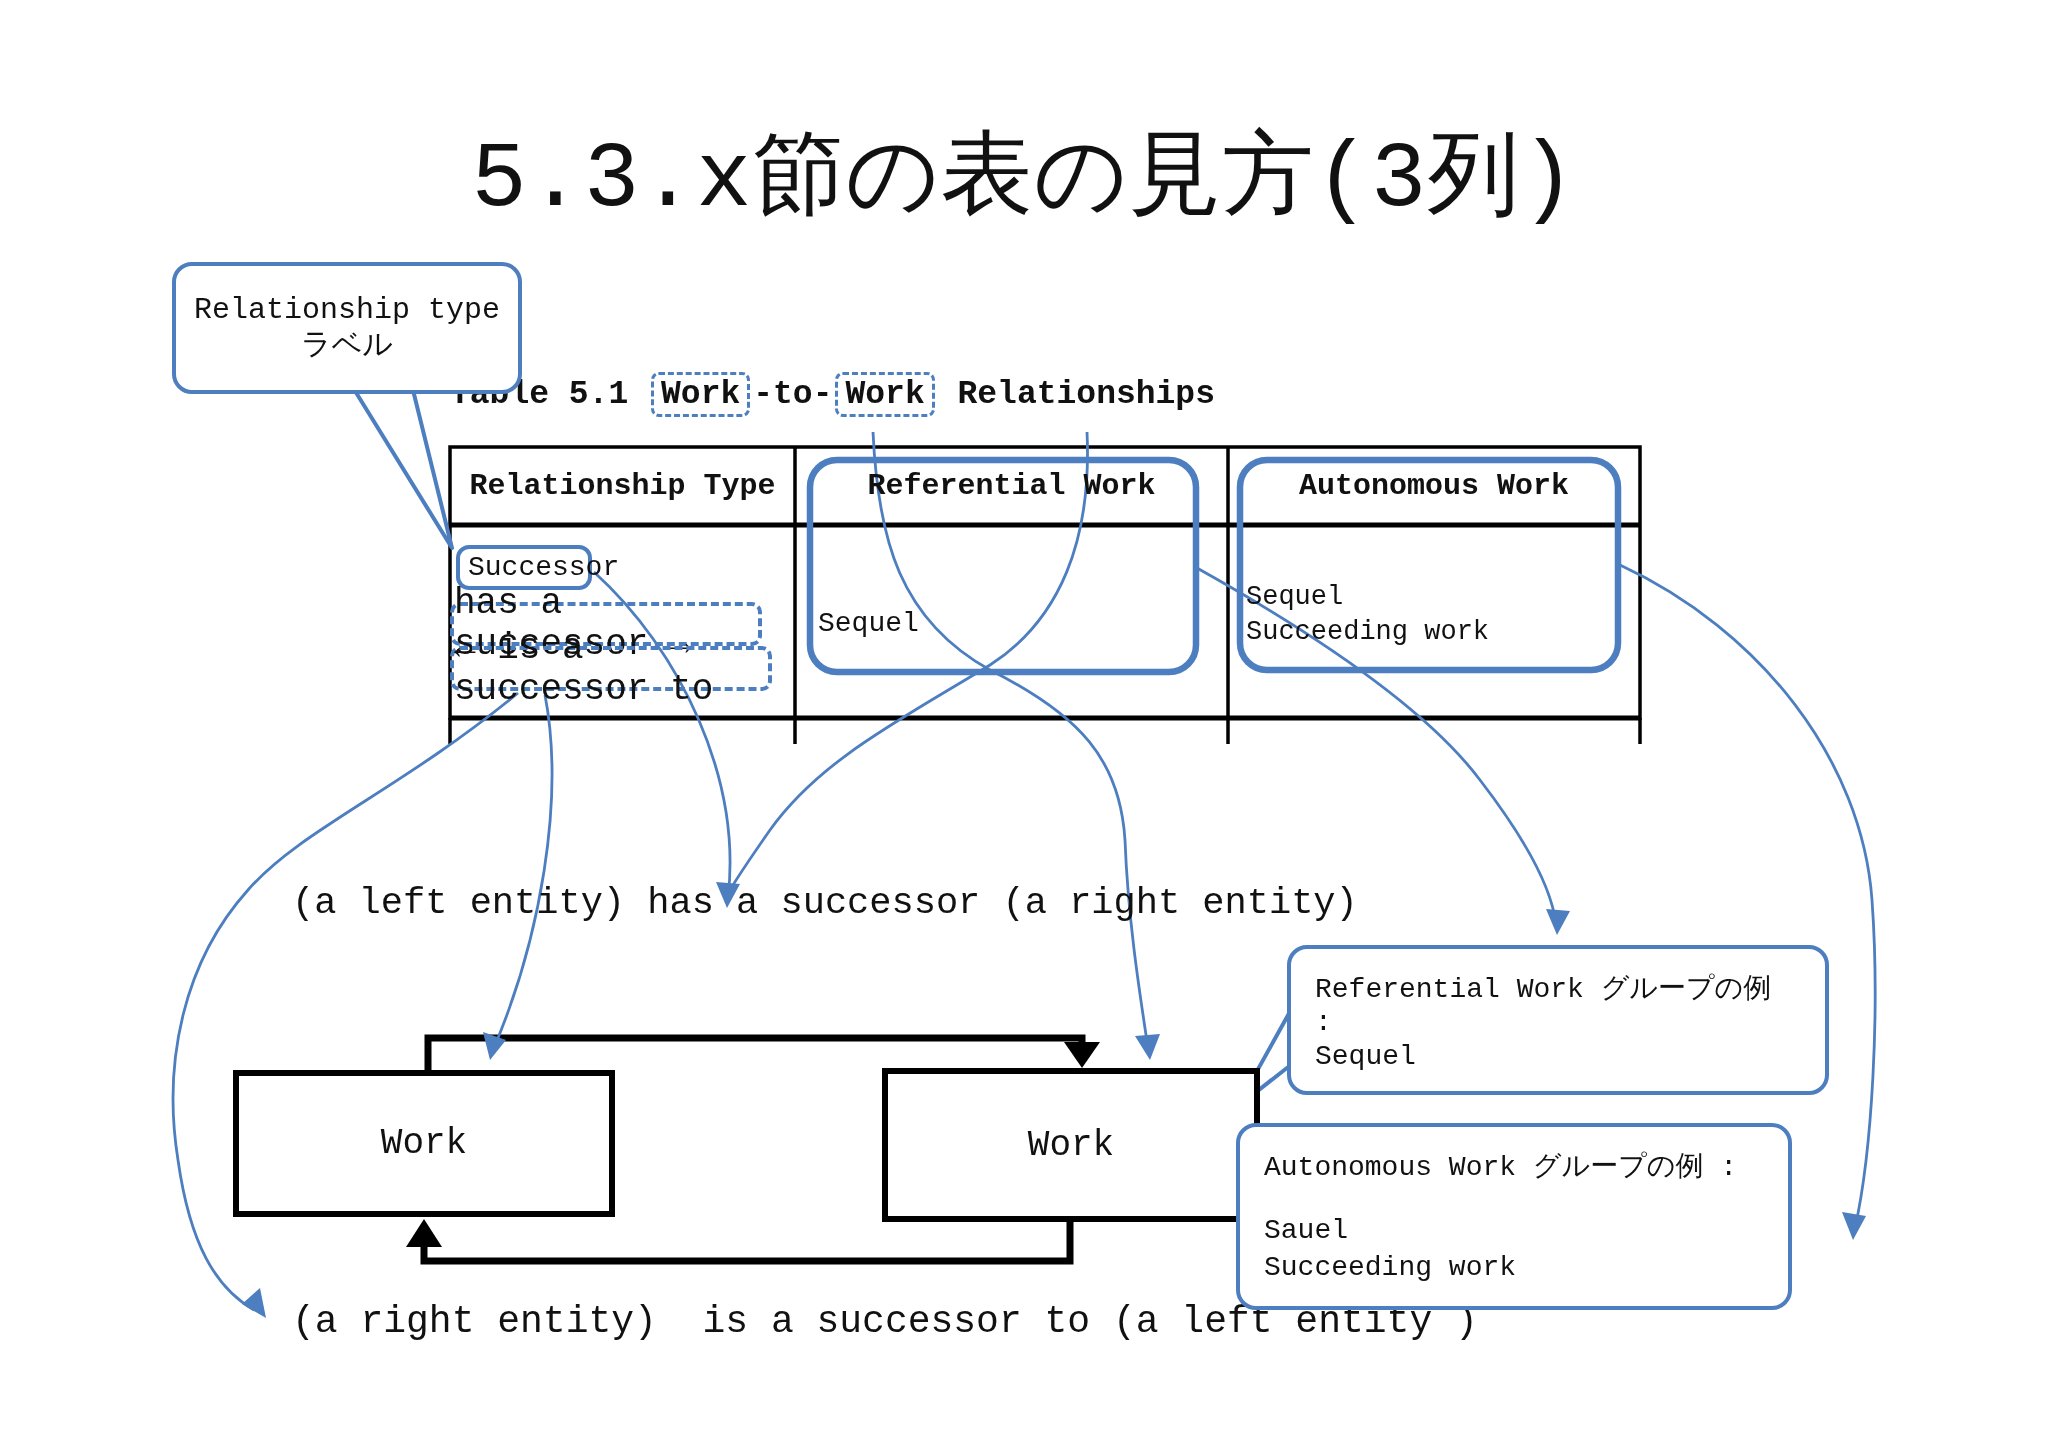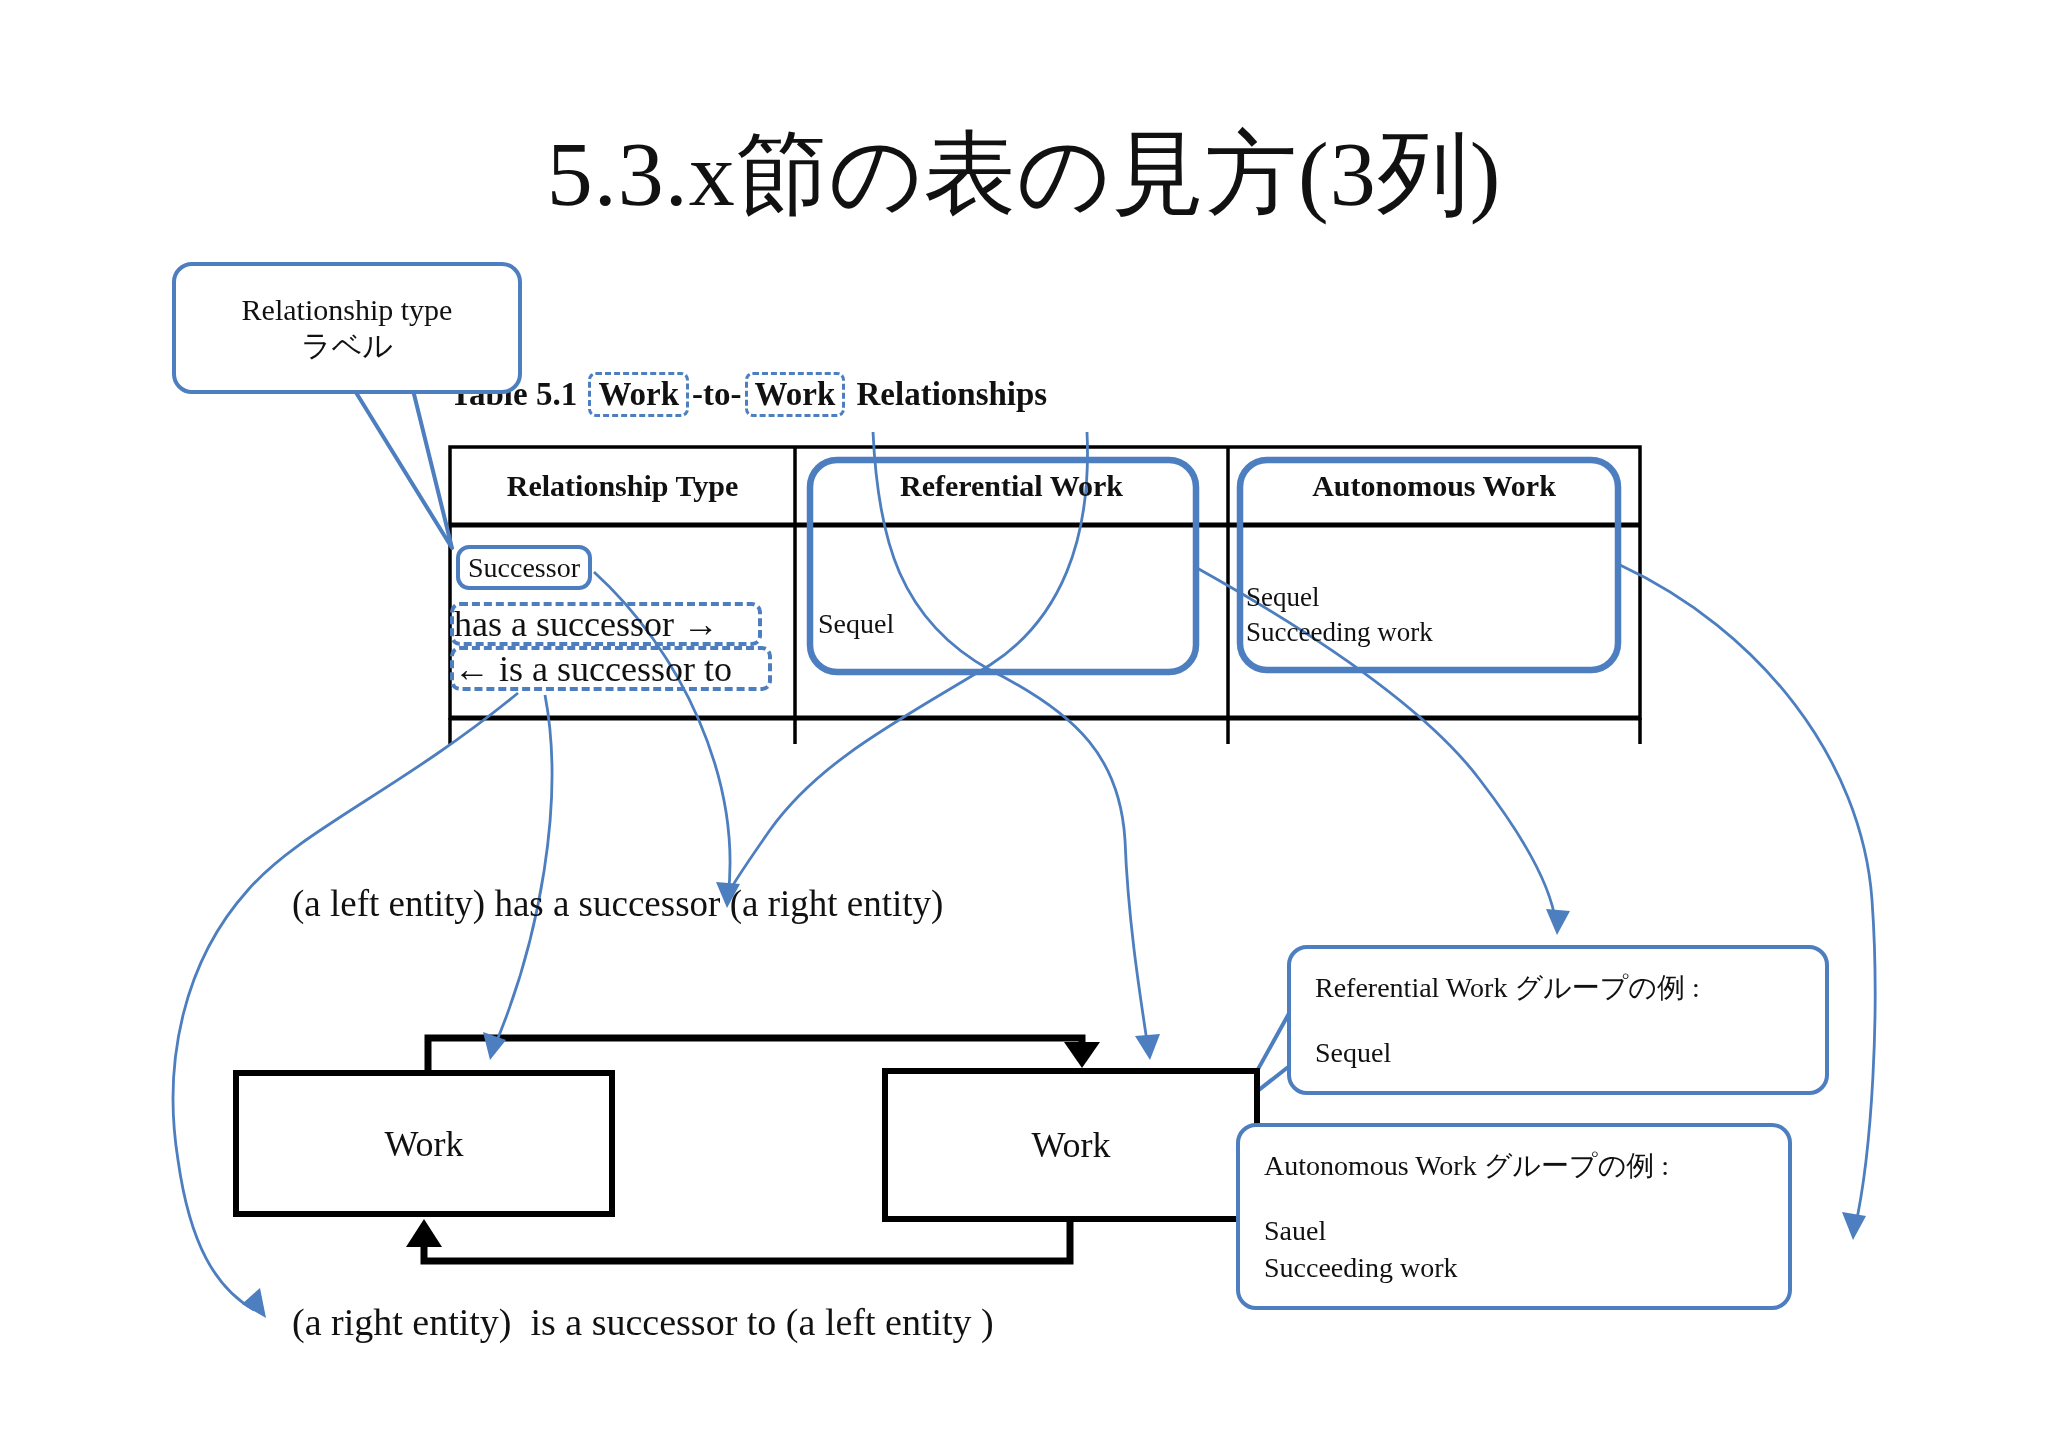--- a/index.html
+++ b/index.html
@@ -2,21 +2,21 @@
 <html style="--accent: #4d7ebf; --ink: #111111;"><head>
 <meta charset="utf-8">
 <style>
   :root{
     --accent:#4d7ebf;
     --ink:#111111;
   }
   html,body{margin:0;padding:0;background:#ffffff;}
   #slide{
     position:relative;width:2048px;height:1448px;background:#ffffff;overflow:hidden;
-    font-family:Liberation Serif, serif;color:var(--ink);
+    font-family:Liberation Mono, monospace;color:var(--ink);
   }
   #connector-layer{position:absolute;left:0;top:0;z-index:1;}
   .abs{position:absolute;z-index:2;}
   .page-title{
     left:0;top:112px;width:2048px;text-align:center;
     font-size:92px;font-weight:500;letter-spacing:1px;white-space:nowrap;
   }
   .callout{
     background:#ffffff;border:4.5px solid var(--accent);border-radius:20px;
     box-sizing:border-box;

